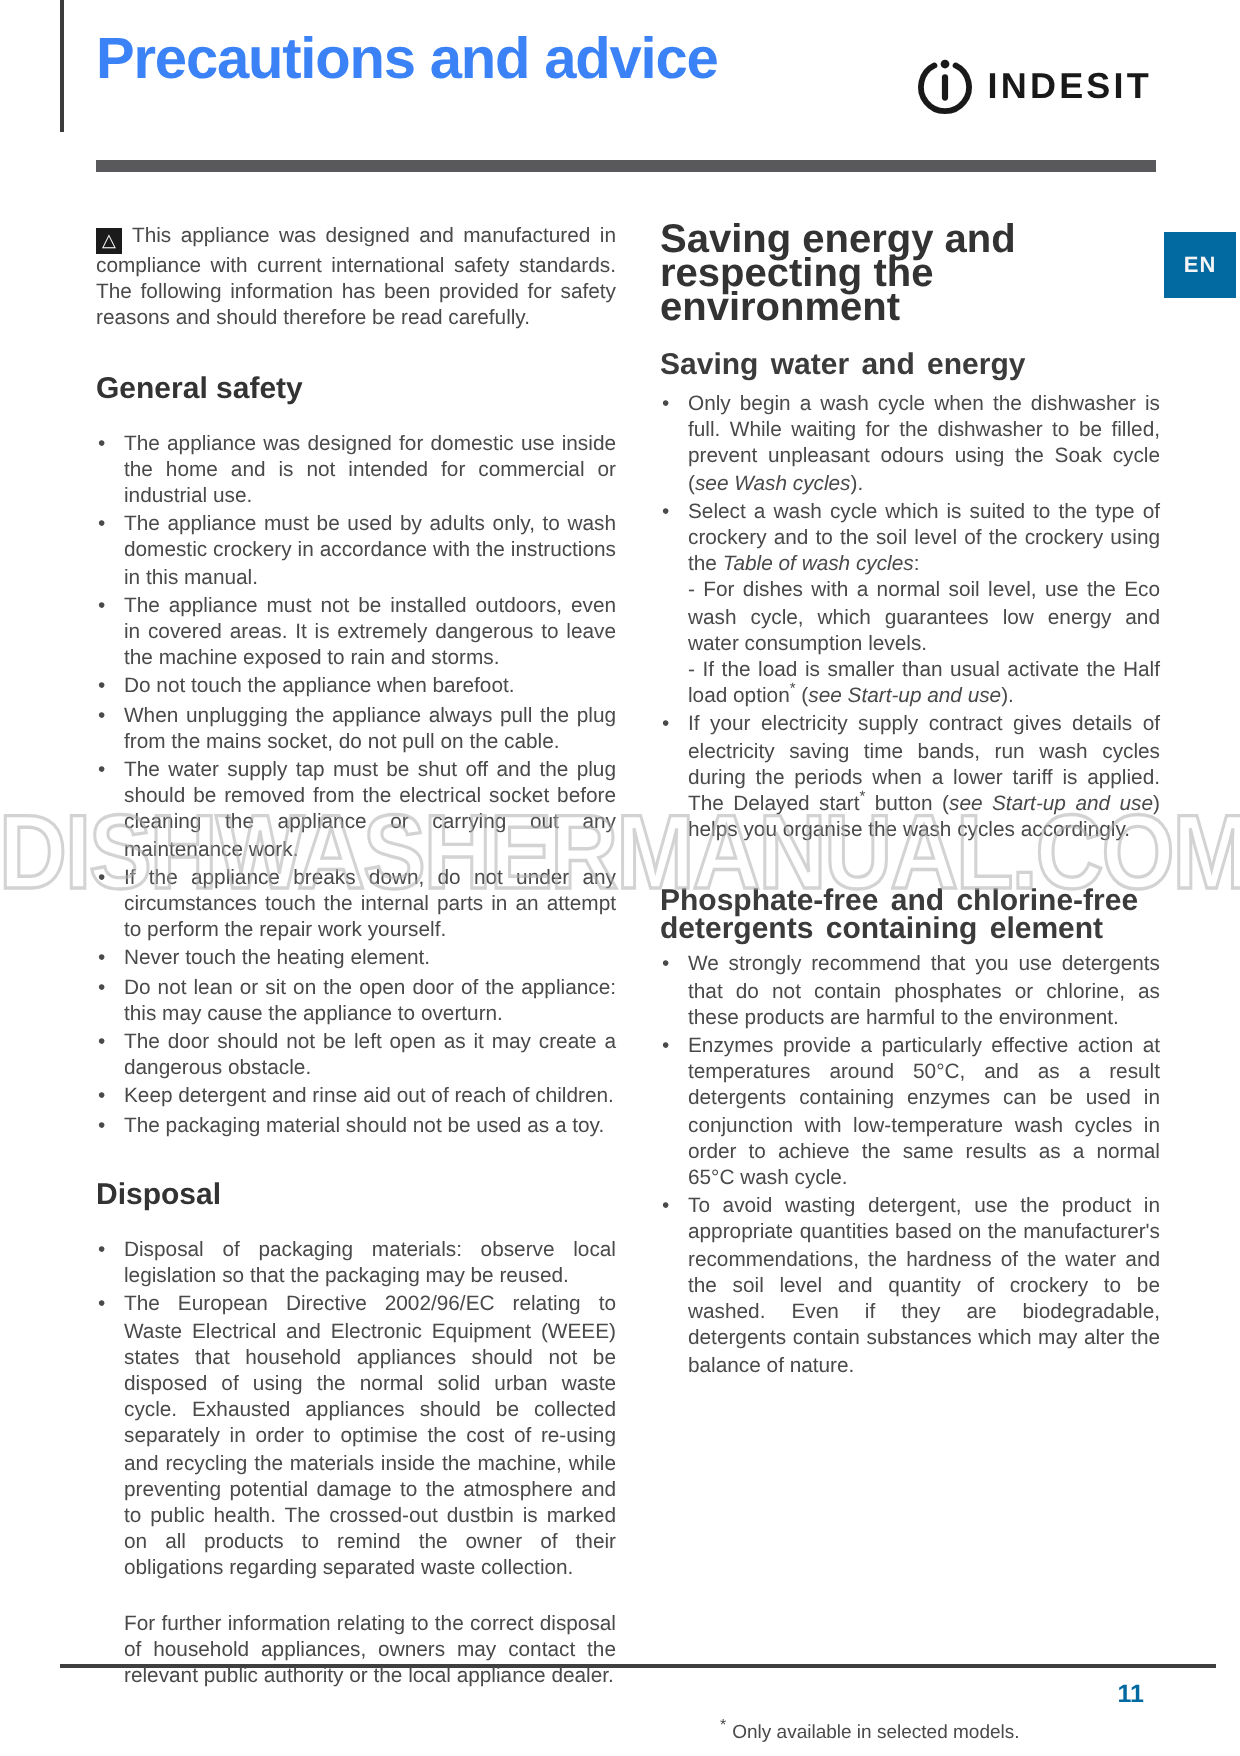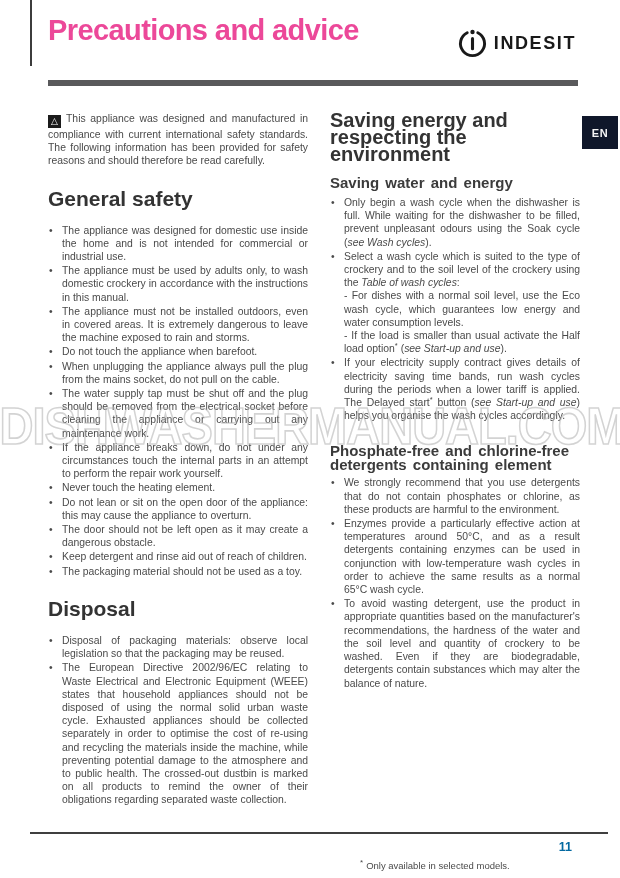--- a/index.html
+++ b/index.html
@@ -7,43 +7,43 @@
     width:620px; height:878px; position:relative; overflow:hidden;
     background:#ffffff;
     font-family:"Liberation Sans","DejaVu Sans",sans-serif;
     color:#4a4a4a;
     -webkit-font-smoothing:antialiased;
   }
   .crop-mark { position:absolute; left:30px; top:0; width:2px; height:66px; background:#3c3c3c; }
 
   .page-title {
     position:absolute; left:48px; top:14px;
-    font-size:29px; font-weight:bold; color:#ec4899; letter-spacing:-0.6px;
+    font-size:29px; font-weight:bold; color:#3b82f6; letter-spacing:-0.6px;
   }
   .logo { position:absolute; right:44px; top:28px; display:flex; align-items:center; gap:6px; color:#191919; }
   .logo-text { font-size:18px; font-weight:bold; letter-spacing:1.6px; }
   .header-rule { position:absolute; left:48px; right:42px; top:80px; height:6px; background:#59595b; }
 
   .en-badge {
     position:absolute; right:2px; top:116px; width:36px; height:33px;
-    background:#0f172a; color:#f4f4f4; font-size:11px; font-weight:bold;
+    background:#0369a1; color:#f4f4f4; font-size:11px; font-weight:bold;
     display:flex; align-items:center; justify-content:center; letter-spacing:0.5px;
   }
 
   .columns { position:absolute; left:48px; top:112px; width:532px; display:flex; gap:22px; z-index:1; }
   .col-left  { width:260px; }
   .col-right { width:250px; }
 
   p, li { font-size:10.4px; line-height:13.2px; text-align:justify; margin:0; }
   .intro { margin-bottom:4px; }
   .warn-icon {
     display:inline-block; width:13px; height:13px; background:#1b1b1b; color:#ffffff;
     font-size:9px; line-height:13px; text-align:center; vertical-align:-2px; margin-right:5px;
   }
-  h2.section-heading { font-size:21px; font-weight:bold; color:#333333; margin:19px 0 13px; }
+  h2.section-heading { font-size:15px; font-weight:bold; color:#333333; margin:19px 0 13px; }
   h2.right-main { font-size:20px; font-weight:bold; color:#333333; margin:0 0 11px; line-height:17px; }
   h3.sub-heading { font-size:15px; font-weight:bold; color:#3b3b3b; margin:0 0 5px; word-spacing:2px; }
   h3.sub-heading.spaced { margin-top:22px; line-height:13.5px; }
 
   ul.bullet-list { list-style:none; margin:0; padding:0; }
   ul.bullet-list li { position:relative; padding-left:14px; margin-bottom:1px; }
   ul.bullet-list li::before { content:"\2022"; position:absolute; left:1px; top:0; color:#4a4a4a; }
   em { font-style:italic; }
   sup { font-size:7.5px; line-height:0; vertical-align:super; }
 
@@ -107,20 +107,21 @@
         <li>Keep detergent and rinse aid out of reach of children.</li>
         <li>The packaging material should not be used as a toy.</li>
       </ul>
 
     <h2 class="section-heading">Disposal</h2>
     <ul class="bullet-list">
 
     <li>Disposal of packaging materials: observe local legislation so that the packaging may be reused.</li>
         <li>The European Directive 2002/96/EC relating to Waste Electrical and Electronic Equipment (WEEE) states that household appliances should not be disposed of using the normal solid urban waste cycle. Exhausted appliances should be collected separately in order to optimise the cost of re-using and recycling the materials inside the machine, while preventing potential damage to the atmosphere and to public health. The crossed-out dustbin is marked on all products to remind the owner of their obligations regarding separated waste collection.</li>
       </ul>
+    <p class="disposal-note">For further information relating to the correct disposal of household appliances, owners may contact the relevant public authority or the local appliance dealer.</p>
   </div>
 
   <div class="col-right">
     <h2 class="right-main">Saving energy and respecting the environment</h2>
 
     <h3 class="sub-heading">Saving water and energy</h3>
     <ul class="bullet-list">
 
     <li>Only begin a wash cycle when the dishwasher is full. While waiting for the dishwasher to be filled, prevent unpleasant odours using the Soak cycle (<em>see Wash cycles</em>).</li>
         <li>Select a wash cycle which is suited to the type of crockery and to the soil level of the crockery using the <em>Table of wash cycles</em>:<br>- For dishes with a normal soil level, use the Eco wash cycle, which guarantees low energy and water consumption levels.<br>- If the load is smaller than usual activate the Half load option<sup>*</sup> (<em>see Start-up and use</em>).</li>

